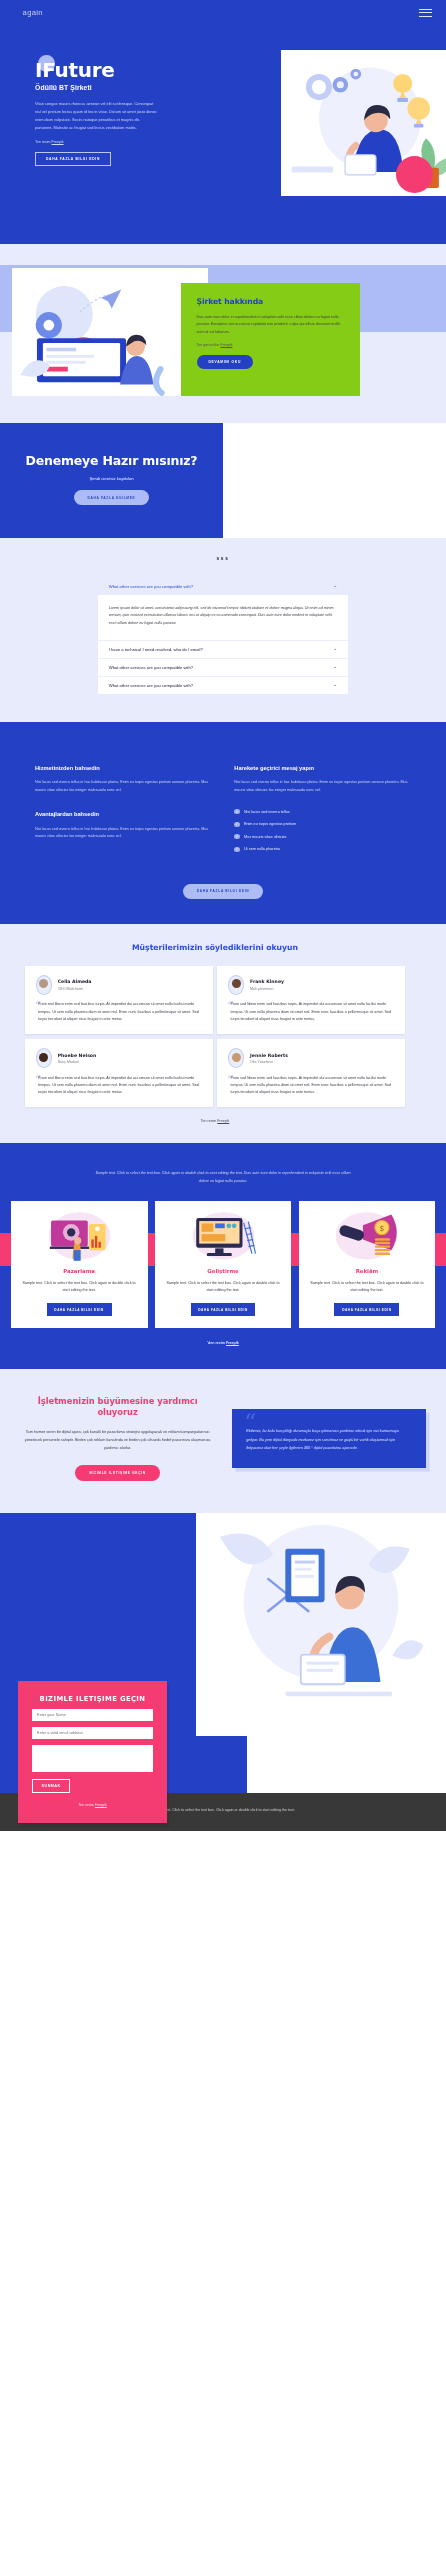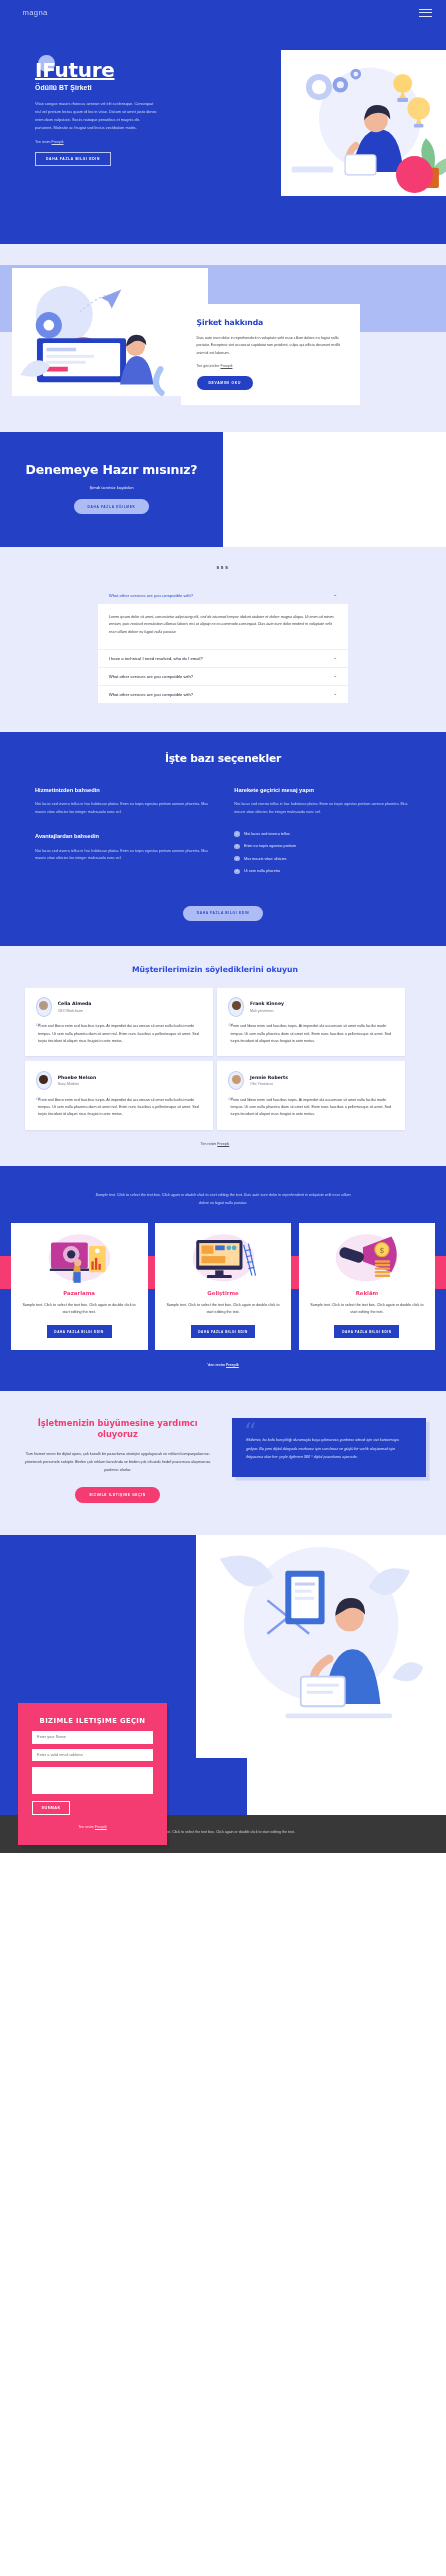--- a/index.html
+++ b/index.html
@@ -29,21 +29,21 @@
 
   .hero-circle {
     position: absolute; left: 38px; top: 55px;
     width: 16.7px; height: 16.7px; border-radius: 50%;
     background: #aebcf5;
   }
   .hero-inner { display: flex; position: relative; }
   .hero-left { width: 202px; padding: 43px 0 0 35px; }
   .hero-h1 {
     font-size: 20px; font-weight: 900; color: #ffffff; letter-spacing: -0.3px;
-    line-height: 1; font-family: "DejaVu Sans", sans-serif; text-decoration: underline;
+    line-height: 1; font-family: "DejaVu Sans", sans-serif;
   }
   .hero-sub {
     font-size: 6.8px; font-weight: 700; color: #fff; margin-top: 4.2px; letter-spacing: 0.1px;
   }
   .hero-p {
     font-size: 3.9px; color: #cfd8f8; line-height: 2.1; margin-top: 8.3px; width: 122px;
   }
   .hero-credit { font-size: 3.6px; color: #cfd8f8; margin-top: 7.7px; }
   .hero-credit u { text-decoration: underline; }
   .btn-outline {
@@ -62,21 +62,21 @@
   }
 
   
   .about {
     background: #e7ebfb; padding: 12px 0 27px 0; position: relative;
   }
   .about-band { position: absolute; left: 0; right: 0; top: 21.4px; height: 67px; background: #aebcf5; }
   .about-inner { position: relative; padding: 12px 12px 0 12px; display: flex; }
   .about-art { width: 196px; height: 128px; background: #fff; position: relative; }
   .about-card {
-    background: #ffffff; width: 179px; margin-left: -27px; margin-top: 36px;
+    background: #84cc16; width: 179px; margin-left: -27px; margin-top: 15px;
     padding: 14.3px 15.5px 15.5px 15.5px; position: relative;
   }
   .about-h2 {
     font-size: 7.7px; font-weight: 900; color: #2440c4; letter-spacing: -0.1px;
     font-family: "DejaVu Sans", sans-serif;
   }
   .about-p { font-size: 3.7px; line-height: 2.0; color: #444; margin-top: 7.7px; }
   .about-credit { font-size: 3.6px; color: #555; margin-top: 7.1px; }
   .btn-pill-blue {
     display: inline-block; margin-top: 7.7px; background: #2440c4; color: #fff;
@@ -193,21 +193,21 @@
   .mkt-h3 { font-size: 5.4px; font-weight: 900; color: #f43b72; margin-top: 6px; font-family: "DejaVu Sans", sans-serif; }
   .mkt-p { font-size: 3.7px; color: #3c3c4a; line-height: 2.0; margin-top: 6px; }
   .btn-sq-blue {
     display: inline-block; margin-top: 8.3px; background: #2440c4; color: #fff;
     border: none; padding: 4.8px 7.7px; font-size: 3.1px; letter-spacing: 0.6px;
     font-weight: 700; cursor: pointer;
   }
   .mkt-credit { text-align: center; font-size: 3.6px; color: #dbe2fb; margin-top: 13px; font-weight: 700; }
 
   
-  .growth { background: #e7ebfb; padding: 27px 0 32px 0; display: flex; }
+  .growth { background: #e7ebfb; padding: 27px 0 32px 0; display: flex; align-items: center; }
   .growth-l { width: 52%; padding: 0 16.7px 0 20px; text-align: center; }
   .growth-h2 {
     font-size: 8.3px; font-weight: 900; color: #f43b72; line-height: 1.3;
     font-family: "DejaVu Sans", sans-serif;
   }
   .growth-p { font-size: 3.8px; color: #3c3c4a; line-height: 2.1; margin-top: 10.7px; }
   .btn-pill-pink-solid {
     display: inline-block; margin-top: 12px; background: #f43b72; color: #fff;
     border: none; border-radius: 13px; padding: 6px 14.3px;
     font-size: 3.2px; letter-spacing: 0.7px; font-weight: 700; cursor: pointer;
@@ -252,21 +252,21 @@
   .footer { background: #383838; padding: 14.3px 0 16.7px 0; }
   .footer p { text-align: center; font-size: 3.6px; color: #cfcfcf; line-height: 2.0; width: 196px; margin: 0 auto; }
 </style>
 </head>
 <body>
 
 <div class="page">
 
   <section class="hero">
     <div class="topbar">
-      <div class="logo">magna</div>
+      <div class="logo">again</div>
       <div class="burger">
         <span></span>
         <span></span>
         <span></span>
       </div>
     </div>
     <div class="hero-circle"></div>
 
     <div class="hero-inner">
       <div class="hero-left">
@@ -385,21 +385,20 @@
         <span class="chev">⌄</span>
       </div>
       <div class="faq-q closed">
         <span>What other services are you compatible with?</span>
         <span class="chev">⌄</span>
       </div>
     </div>
   </section>
 
   <section class="options">
-    <h2>İşte bazı seçenekler</h2>
     <div class="options-grid">
       <div class="options-col">
         <h3 class="opt-h3">Hizmetinizden bahsedin</h3>
         <p class="opt-p">Nisi lacus sed viverra tellus in hac habitasse platea. Enim eu turpis egestas pretium aenean pharetra. Mus mauris vitae ultricies leo integer malesuada nunc vel.</p>
         <div class="opt-gap"></div>
         <h3 class="opt-h3">Avantajlardan bahsedin</h3>
         <p class="opt-p">Nisi lacus sed viverra tellus in hac habitasse platea. Enim eu turpis egestas pretium aenean pharetra. Mus mauris vitae ultricies leo integer malesuada nunc vel.</p>
       </div>
       <div class="options-col">
         <h3 class="opt-h3">Harekete geçirici mesaj yapın</h3>

